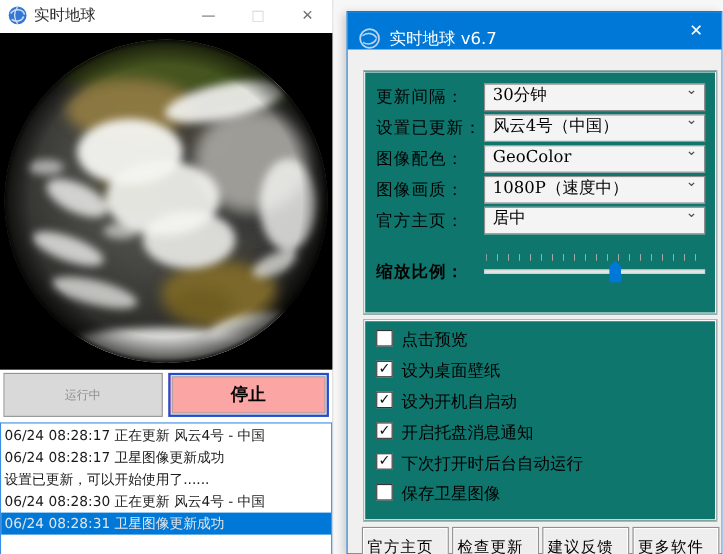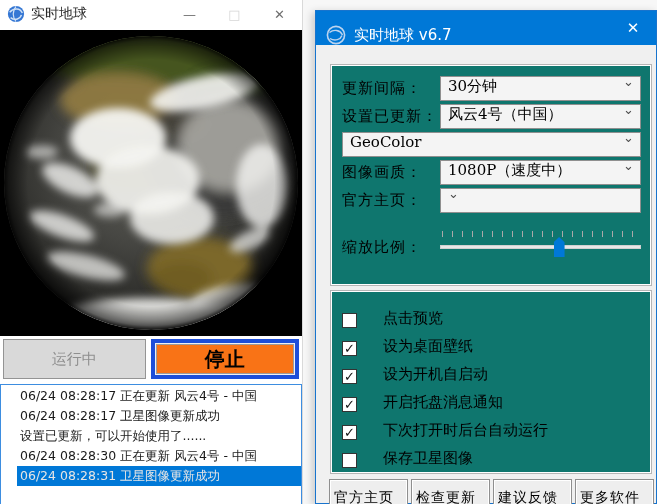--- a/index.html
+++ b/index.html
@@ -18,34 +18,34 @@
     padding-left:7px;
   }
   .lt-title { font-size:14px; color:#2b2b2b; margin-left:6px; flex:0 0 auto; }
   .lt-spacer { flex:1; }
   .tb-btn { width:45px; height:28px; display:flex; align-items:center; justify-content:center; color:#6e6e6e; font-size:13px; }
   .tb-btn.dim { color:#d6d6d6; }
   .earth-panel { height:306px; margin-top:2px; background:#000; overflow:hidden; }
   .btn-row { display:flex; gap:5px; padding:3px 3px 0 3px; height:44px; }
   .btn-run {
     flex:1; height:40px; background:#d9d9d9; border:1px solid #949494;
-    color:#8f8f8f; font-size:15px; display:flex; align-items:center; justify-content:center;
+    color:#8f8f8f; font-size:11px; display:flex; align-items:center; justify-content:center;
     font-family:"DejaVu Sans",sans-serif;
   }
   .btn-stop {
-    flex:1; height:40px; background:#f97316; border:4px solid #1d4ed8;
+    flex:1; height:40px; background:#fca5a5; border:2px solid #1d4ed8;
     box-shadow: inset 0 0 0 1px #f0f0f0, inset 0 0 0 2px #9c9c9c;
-    color:#000; font-size:20px; font-weight:bold;
+    color:#000; font-size:16px; font-weight:bold;
     display:flex; align-items:center; justify-content:center;
   }
   .log-box {
     margin:4px 0 0 0; height:123px; background:#fff; border:1px solid #3d8de0;
     overflow:hidden; font-size:12.5px; color:#1a1a1a; padding-top:1px;
   }
-  .log-row { height:20px; line-height:20px; padding-left:3px; white-space:nowrap;margin-left:16px; }
+  .log-row { height:20px; line-height:20px; padding-left:3px; white-space:nowrap; }
   .log-row.selected { background:var(--accent,#0078d7); color:#e5e5e5; }
   
   .win-right {
     position:absolute; left:315px; top:10px; width:342px; height:494px;
     background:#f0f0f0; border:1px solid #1874cd;
     box-shadow:-3px 2px 8px rgba(0,0,0,.18);
   }
   .rt-titlebar {
     height:34px; background:var(--accent,#0078d7); display:flex; align-items:flex-end;
     padding-left:10px; color:#fff;
@@ -67,35 +67,35 @@
   }
   .set-label { width:98px; flex:0 0 auto; letter-spacing:1px; }
   .combo {
     flex:1; height:25px; background:#f4f4f4; border:1px solid #8f8f8f;
     display:flex; align-items:flex-start; padding:0 6px 0 7px;
     font-family:"DejaVu Serif","Liberation Serif",serif; font-size:15px; color:#000;
   }
   .combo-value { flex:1; white-space:nowrap; overflow:hidden; }
   .combo-chevron { color:#4d4d4d; font-size:13px; line-height:1; transform:translateY(-2px); }
   .slider-row { display:flex; align-items:center; margin-top:16px; height:36px; }
-  .slider-label { width:98px; flex:0 0 auto; letter-spacing:1px; }
+  .slider-label { width:98px; flex:0 0 auto; letter-spacing:1px;font-weight:bold; }
   .slider { position:relative; flex:1; height:36px; }
   .slider-ticks {
     position:absolute; left:2px; right:2px; top:2px; height:6px;
     background-image:repeating-linear-gradient(to right,#a9a9a9 0 1px,transparent 1px 10px);
   }
   .slider-track {
     position:absolute; left:0; right:0; top:16px; height:4px;
     background:#e7e7e7; border:1px solid #d0d0d0;
   }
   .slider-thumb {
     position:absolute; top:8px; width:11px; height:20px; background:var(--accent,#0078d7);
     clip-path: polygon(50% 0, 100% 26%, 100% 100%, 0 100%, 0 26%);
   }
-  .cb-row { display:flex; align-items:flex-end; height:28px;gap:18px; }
+  .cb-row { display:flex; align-items:flex-start; height:28px; }
   .cb-box {
     width:15px; height:15px; background:#fff; border:1px solid #333;
     margin-right:8px; flex:0 0 auto; display:flex; align-items:center; justify-content:center;
     font-size:13px; color:#111; line-height:1;
   }
   .cb-row .check { visibility:hidden; }
   .cb-row.checked .check { visibility:visible; }
   .footer-row { position:absolute; left:13px; top:434px; display:flex; gap:3px; }
   .footer-btn {
     width:79px; height:34px; background:#eeeeee; border:1px solid #8f8f8f;
@@ -221,35 +221,37 @@
           </div>
         </div>
         <div class="set-row">
           <span class="set-label">设置已更新：</span>
           <div class="combo">
             <span class="combo-value">风云4号（中国）</span>
             <span class="combo-chevron">⌄</span>
           </div>
         </div>
         <div class="set-row">
+          <span class="set-label">图像配色：</span>
           <div class="combo">
             <span class="combo-value">GeoColor</span>
             <span class="combo-chevron">⌄</span>
           </div>
         </div>
         <div class="set-row">
           <span class="set-label">图像画质：</span>
           <div class="combo">
             <span class="combo-value">1080P（速度中）</span>
             <span class="combo-chevron">⌄</span>
           </div>
         </div>
         <div class="set-row">
           <span class="set-label">官方主页：</span>
           <div class="combo">
+            <span class="combo-value">居中</span>
             <span class="combo-chevron">⌄</span>
           </div>
         </div>
         <div class="slider-row">
           <span class="slider-label">缩放比例：</span>
           <div class="slider">
             <div class="slider-ticks"></div>
             <div class="slider-track"></div>
             <div class="slider-thumb" id="slider-thumb" style="left: calc(59% - 5px);"></div>
           </div>

